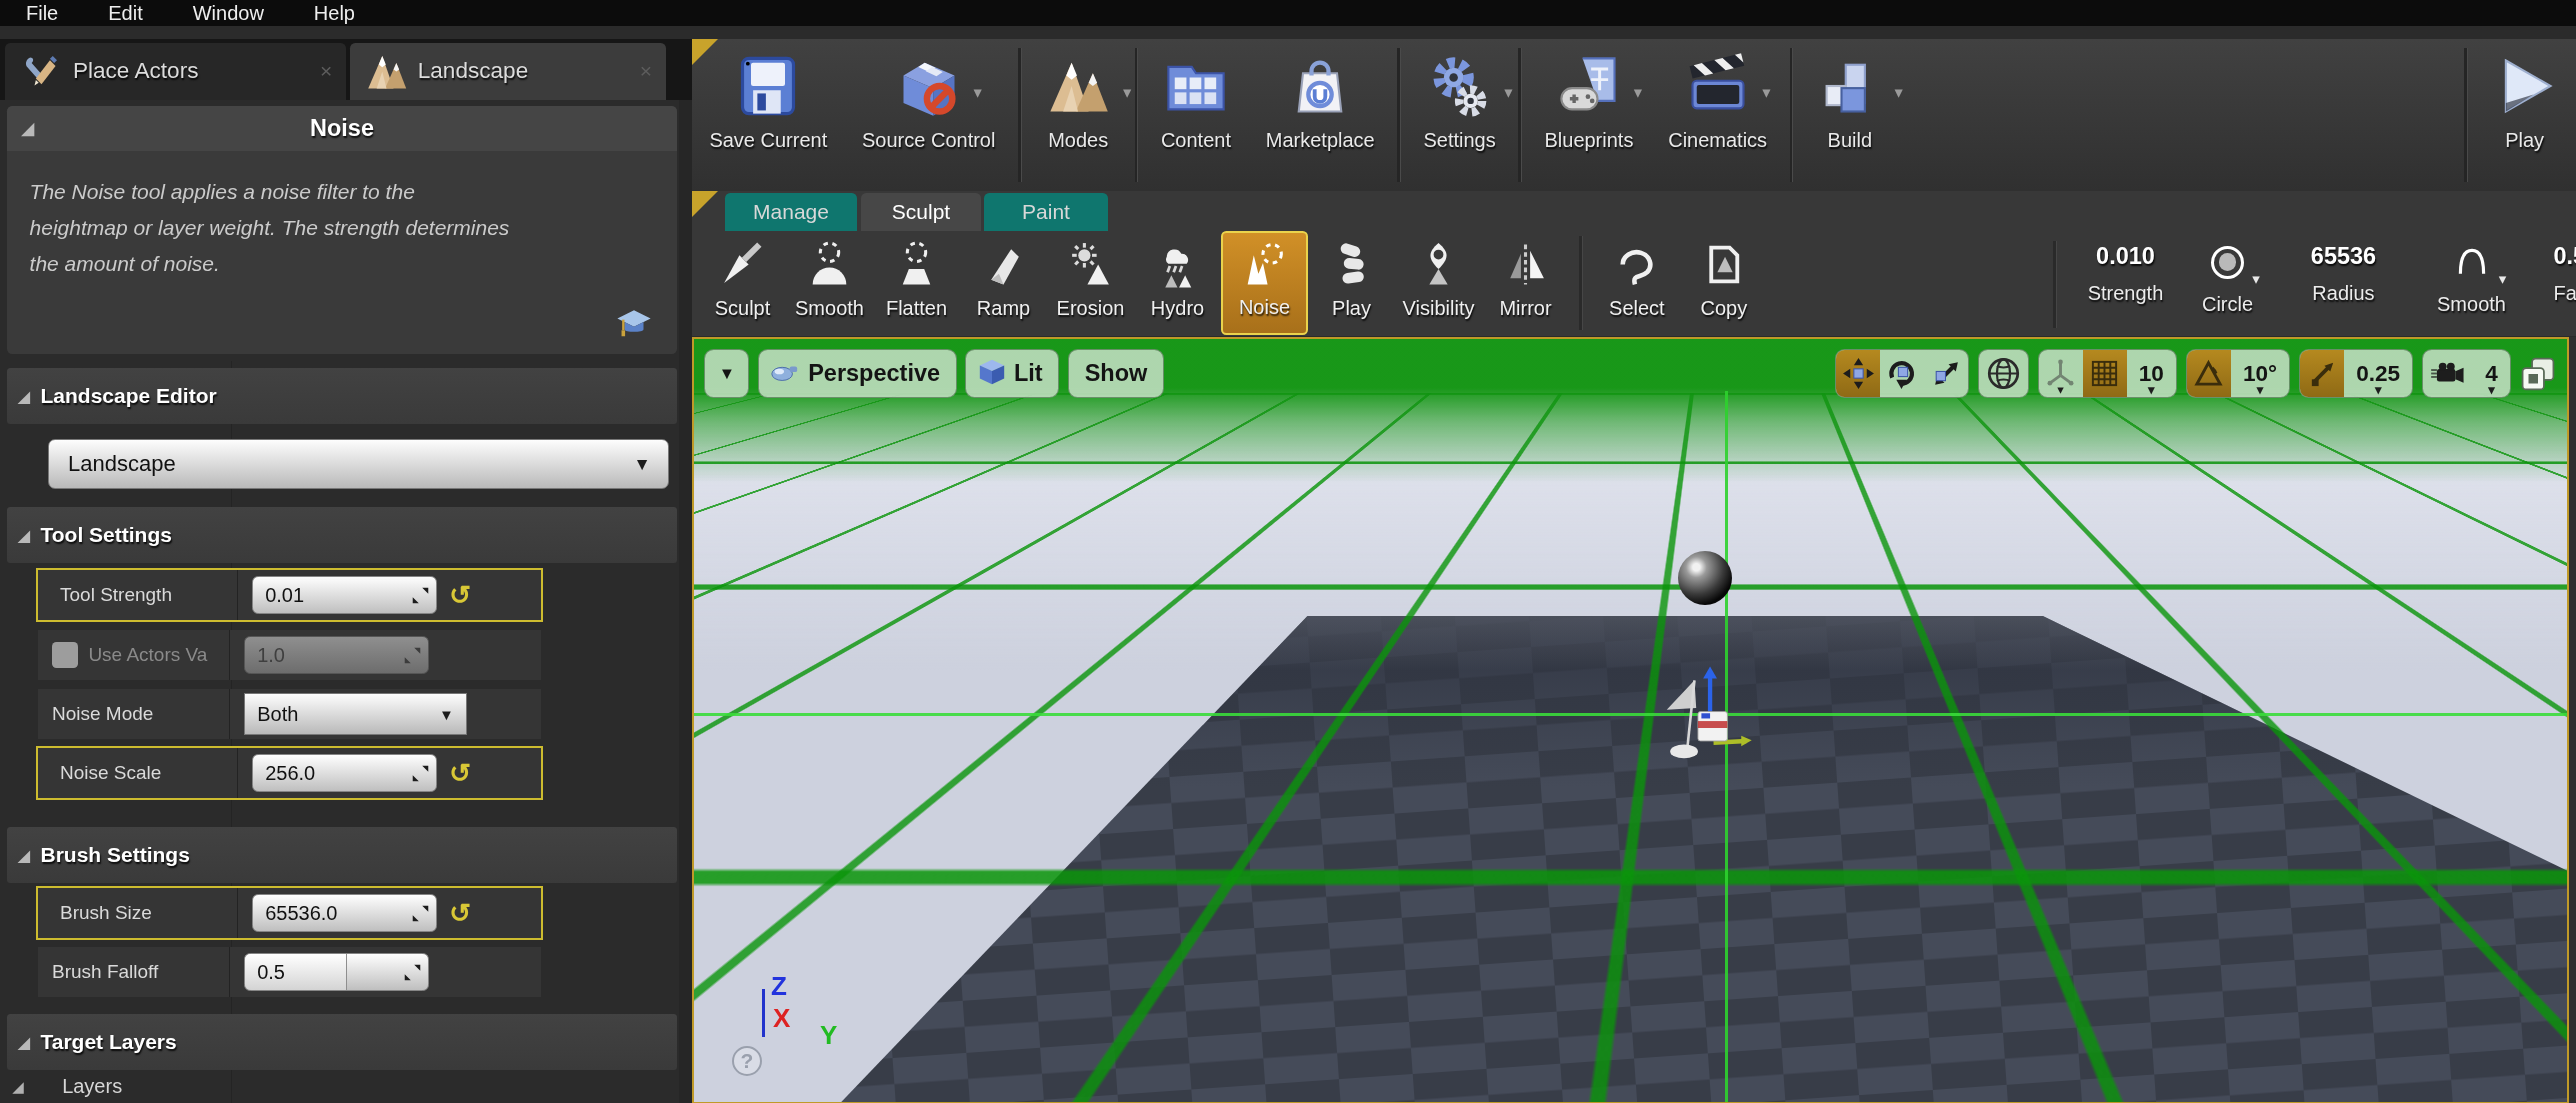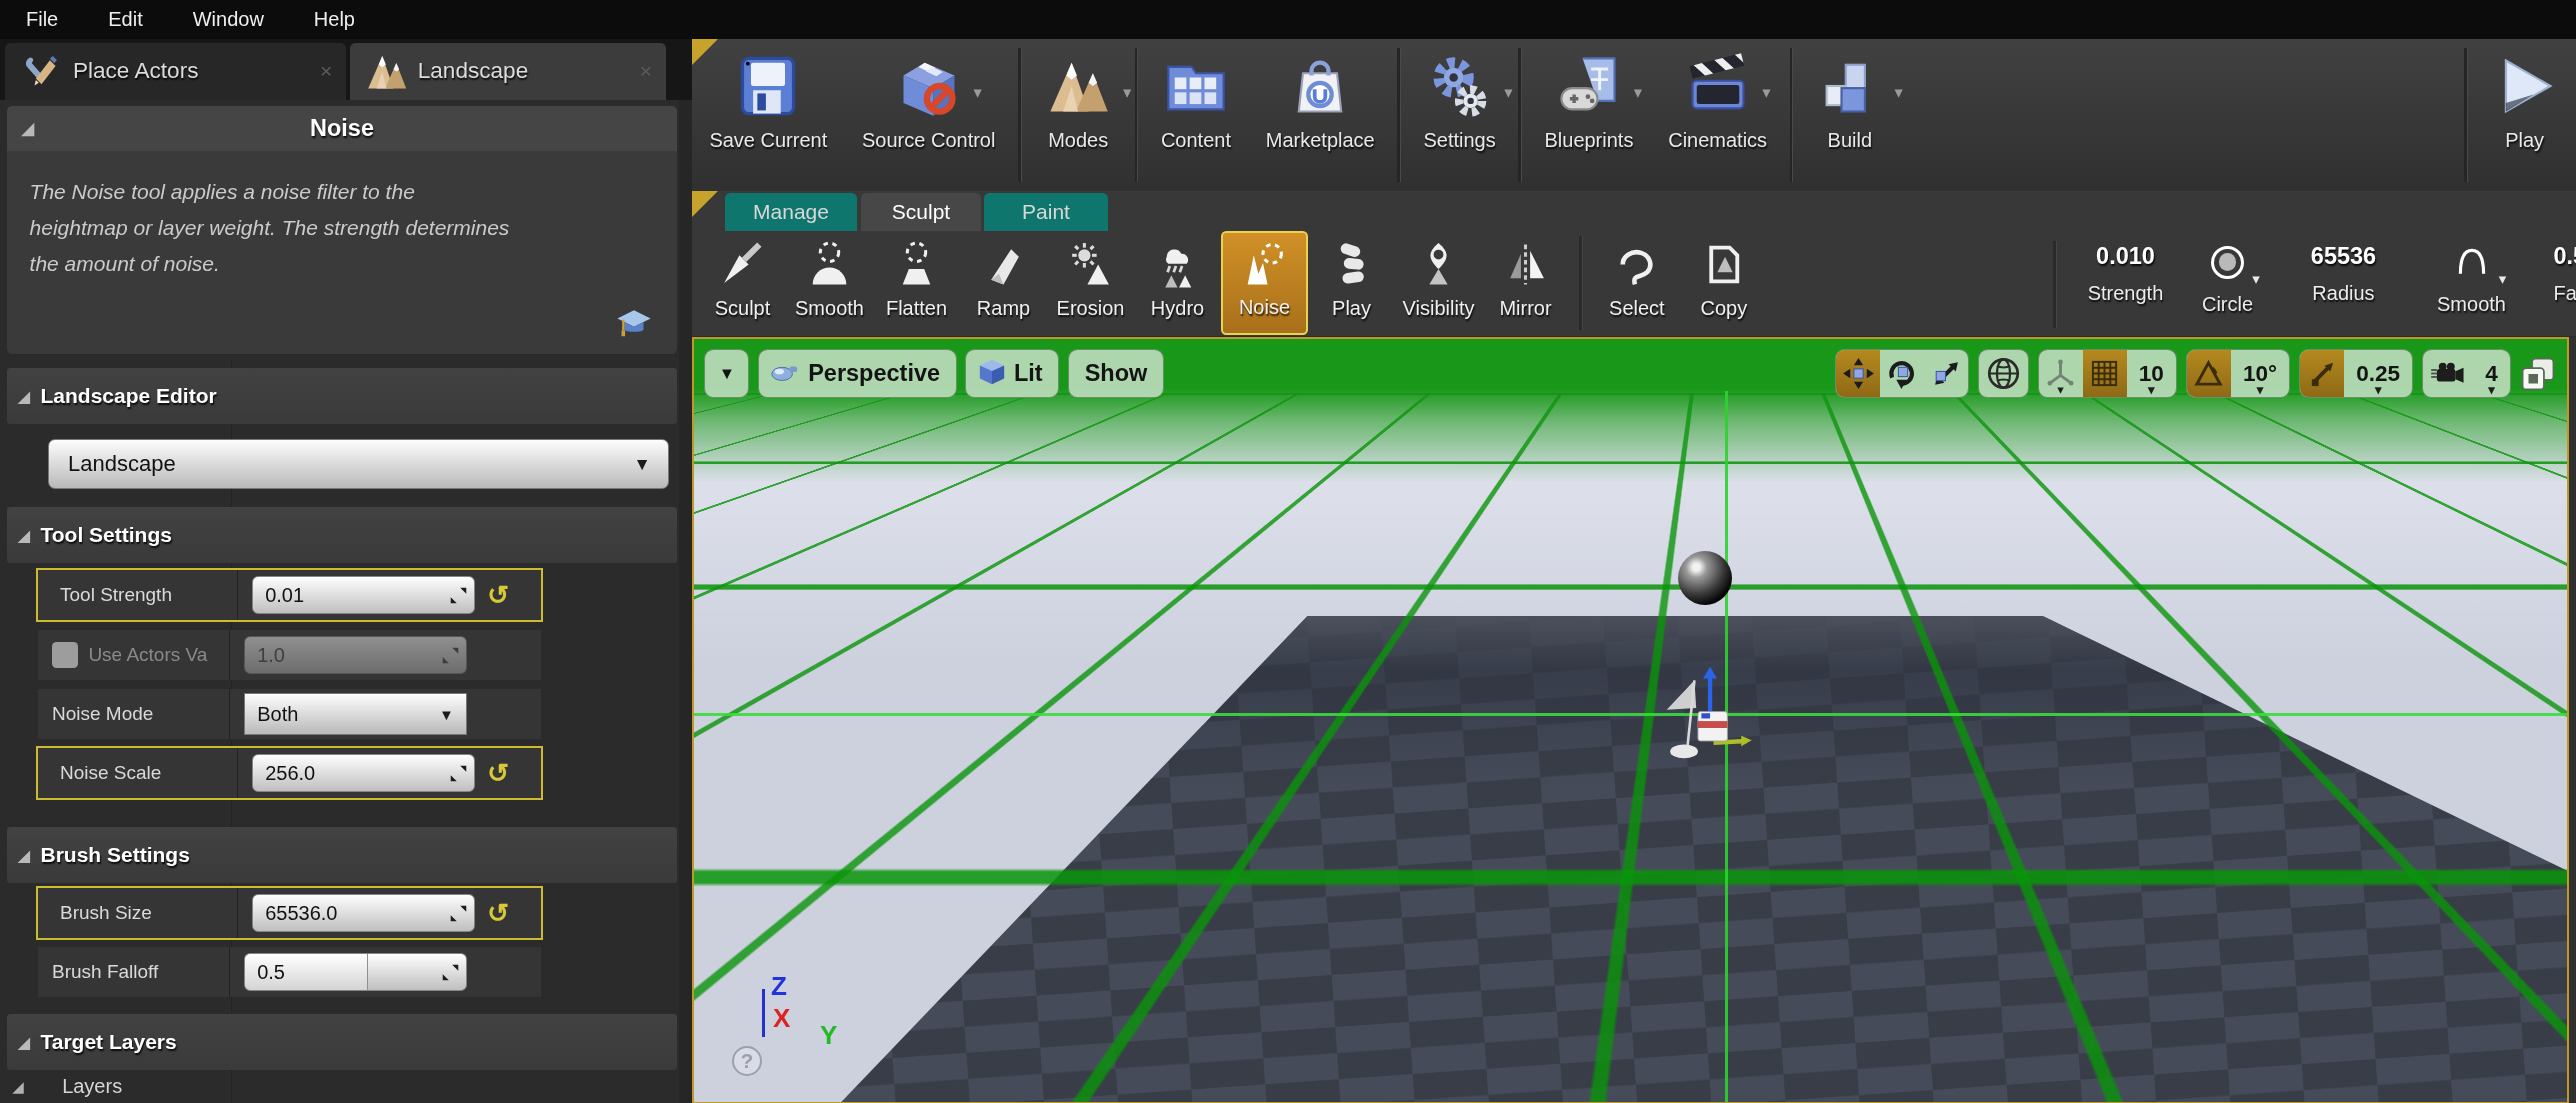--- a/index.html
+++ b/index.html
@@ -1,20 +1,20 @@
 <!DOCTYPE html>
 <html style="font-size:14px"><head>
 <meta charset="utf-8">
 <style>
   html,body{margin:0;padding:0;background:#1a1a1a;}
   #root{position:relative;width:2576px;height:1104px;overflow:hidden;background:#2b2b2b;
         font-family:"Liberation Sans",sans-serif;color:#e8e8e8;}
   .sh{text-shadow:0.9px 1.7px 1.7px rgba(0,0,0,.85);}
   
-  #menubar{position:absolute;left:0;top:0;width:2576px;height:39px;background:#0c0c0c;
+  #menubar{position:absolute;left:0;top:0;width:2576px;height:26px;background:#0c0c0c;
            display:flex;align-items:center;gap:50px;padding-left:26px;box-sizing:border-box;}
   .menu-item{font-size:20px;color:#efefef;cursor:default;}
   
   #tabrow{position:absolute;left:0;top:39px;width:692px;height:61px;background:#161616;}
   .dtab{position:absolute;top:3.5px;height:57px;border-radius:5.2px 5.2px 0 0;display:flex;align-items:center;box-sizing:border-box;}
   #tab-place{left:5.2px;width:341px;background:#272727;}
   #tab-landscape{left:350px;width:316px;background:#3c3c3c;}
   .dtab .tico{width:45px;height:45px;margin:0 8.7px 0 14px;}
   .dtab .tlbl{font-size:22.6px;color:#dcdcdc;}
   .dtab .tclose{margin-left:auto;margin-right:14px;font-size:21px;color:#5d5d5d;}
@@ -35,21 +35,21 @@
   #modedrop{position:absolute;left:48px;top:339px;width:621px;height:50px;border-radius:7px;
             background:linear-gradient(#fdfdfd,#b9b9b9);border:0.9px solid #777;display:flex;align-items:center;box-sizing:border-box;}
   #modedrop .v{font-size:22px;color:#111;padding-left:19px;}
   #modedrop .dd{margin-left:auto;margin-right:17.4px;color:#1c1c1c;font-size:17.4px;}
   .prow{position:absolute;left:38px;width:503px;height:50px;background:#353535;display:flex;align-items:center;box-sizing:border-box;}
   .prow.hl{outline:2.6px solid #cdbc2f;padding-left:8px;}
   .plabel{width:192px;height:100%;display:flex;align-items:center;padding-left:14px;box-sizing:border-box;
           font-size:19px;color:#dadada;border-right:0.9px solid #232323;}
   .plabel.dis{color:#8a8a8a;}
   .pedit{flex:1;display:flex;align-items:center;padding-left:14px;}
-  .valbox{position:relative;width:223px;height:38px;border-radius:6.1px;background:linear-gradient(#fefefe,#bfbfbf);
+  .valbox{position:relative;width:185px;height:38px;border-radius:6.1px;background:linear-gradient(#fefefe,#bfbfbf);
           border:0.9px solid #858585;display:flex;align-items:center;box-sizing:border-box;}
   .valbox .v{font-size:20px;color:#101010;padding-left:12.2px;position:relative;z-index:2;}
   .valbox.dis{background:linear-gradient(#8f8f8f,#6d6d6d);border-color:#565656;}
   .valbox.dis .v{color:#3f3f3f;}
   .spin{position:absolute;right:6.1px;top:8.7px;z-index:2;}
   .fill{position:absolute;left:0;top:0;bottom:0;width:55%;background:linear-gradient(#ffffff,#d4d4d4);
         border-radius:6.1px 0 0 6.1px;border-right:1.7px solid #8e8e8e;z-index:1;}
   .reset{margin-left:12.2px;color:#d9c836;font-size:26px;font-weight:bold;line-height:1;}
   .chk{width:26px;height:26px;border-radius:4.4px;background:#9d9d9d;margin-right:10.4px;flex:0 0 auto;}
   .seldrop{position:relative;width:223px;height:42px;border-radius:0;background:linear-gradient(#fdfdfd,#b9b9b9);

